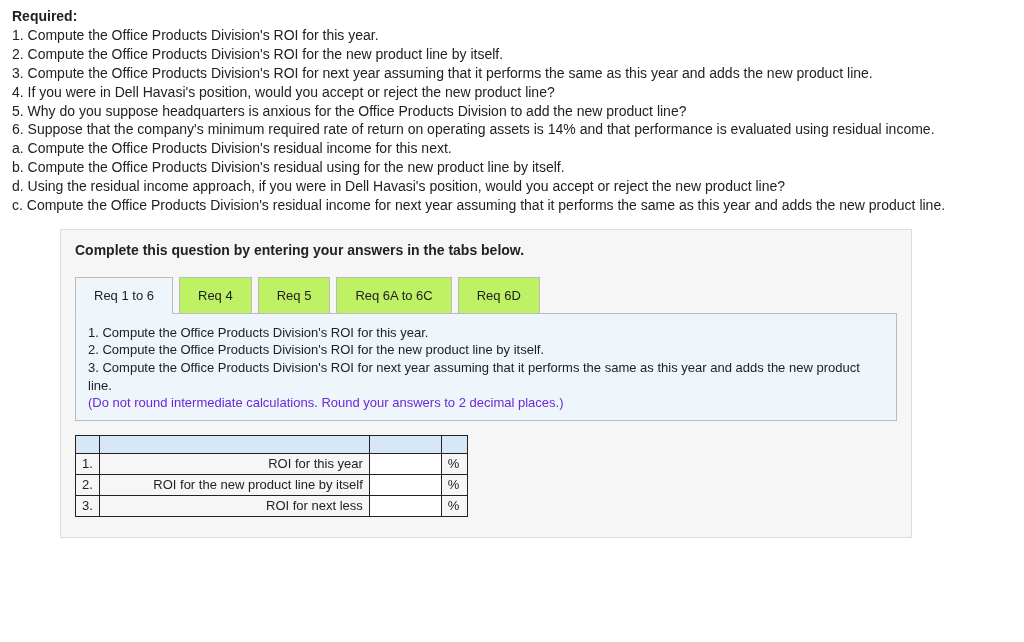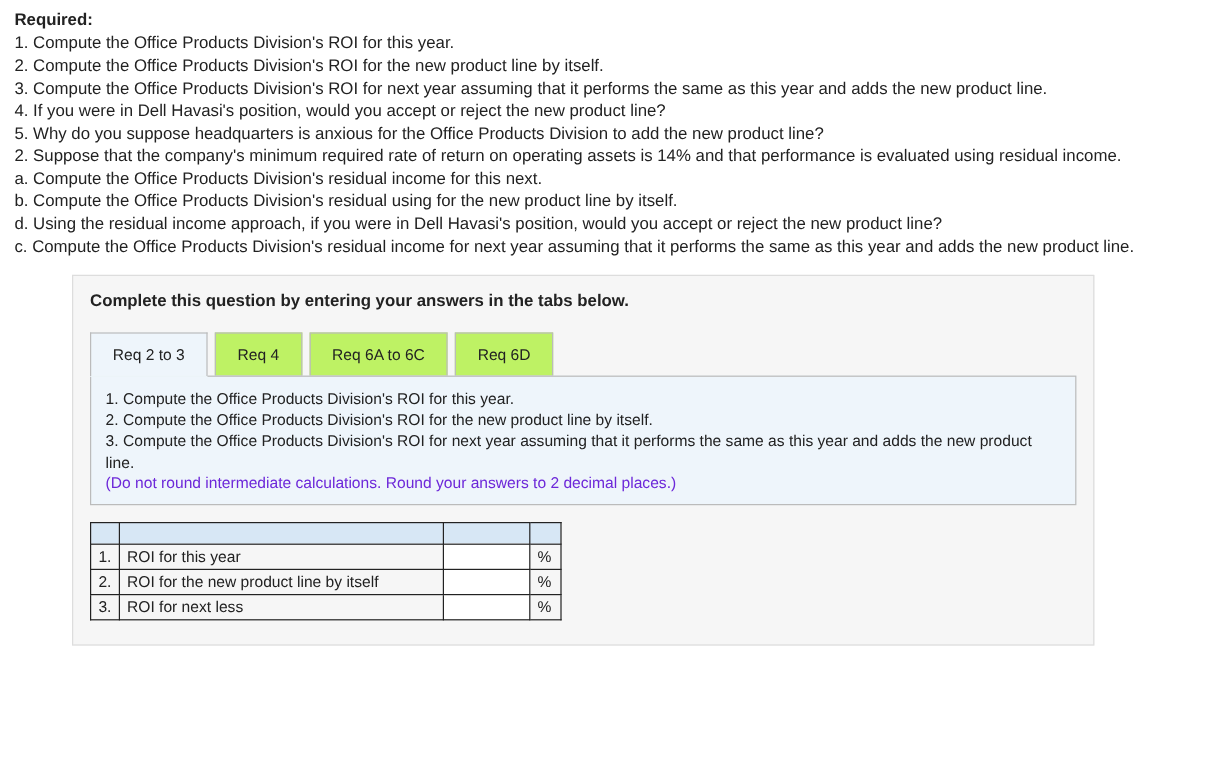--- a/index.html
+++ b/index.html
@@ -74,51 +74,52 @@
   table.input-table td, table.input-table th {
     border: 1px solid #222;
     padding: 2px 6px;
     height: 18px;
   }
   table.input-table thead td {
     background: #d7e7f5;
     border: 1px solid #222;
   }
   .numcol { width: 22px; text-align: center; }
-  .labelcol { width: 270px; }
+  .labelcol { width: 270px; text-align: right; }
   .inputcol { width: 72px; background: #fff; }
   .unitcol { width: 26px; text-align: left; }
   .inputcell {
     width: 100%; height: 16px; border: none;
     font-size: 13px; text-align: right; background: transparent;
   }
 </style>
 </head>
 <body>
 
 <div class="required-heading">Required:</div>
 <div class="req-list">
   <p>1. Compute the Office Products Division's ROI for this year.</p>
   <p>2. Compute the Office Products Division's ROI for the new product line by itself.</p>
   <p>3. Compute the Office Products Division's ROI for next year assuming that it performs the same as this year and adds the new product line.</p>
   <p>4. If you were in Dell Havasi's position, would you accept or reject the new product line?</p>
   <p>5. Why do you suppose headquarters is anxious for the Office Products Division to add the new product line?</p>
-  <p>2. Suppose that the company's minimum required rate of return on operating assets is 14% and that performance is evaluated using residual income.</p>
+  <p>6. Suppose that the company's minimum required rate of return on operating assets is 14% and that performance is evaluated using residual income.</p>
   <p>a. Compute the Office Products Division's residual income for this next.</p>
   <p>b. Compute the Office Products Division's residual using for the new product line by itself.</p>
   <p>d. Using the residual income approach, if you were in Dell Havasi's position, would you accept or reject the new product line?</p>
   <p>c. Compute the Office Products Division's residual income for next year assuming that it performs the same as this year and adds the new product line.</p>
 </div>
 
 <div class="answer-panel">
   <div class="panel-instruction">Complete this question by entering your answers in the tabs below.</div>
 
   <div class="tabs-row">
-    <div class="tab active">Req 2 to 3</div>
+    <div class="tab active">Req 1 to 6</div>
     <div class="tab">Req 4</div>
+    <div class="tab">Req 5</div>
     <div class="tab">Req 6A to 6C</div>
     <div class="tab">Req 6D</div>
   </div>
 
   <div class="tab-content">
     <p>1. Compute the Office Products Division's ROI for this year.</p>
     <p>2. Compute the Office Products Division's ROI for the new product line by itself.</p>
     <p>3. Compute the Office Products Division's ROI for next year assuming that it performs the same as this year and adds the new product line.</p>
     <p class="rounding-note">(Do not round intermediate calculations. Round your answers to 2 decimal places.)</p>
   </div>

